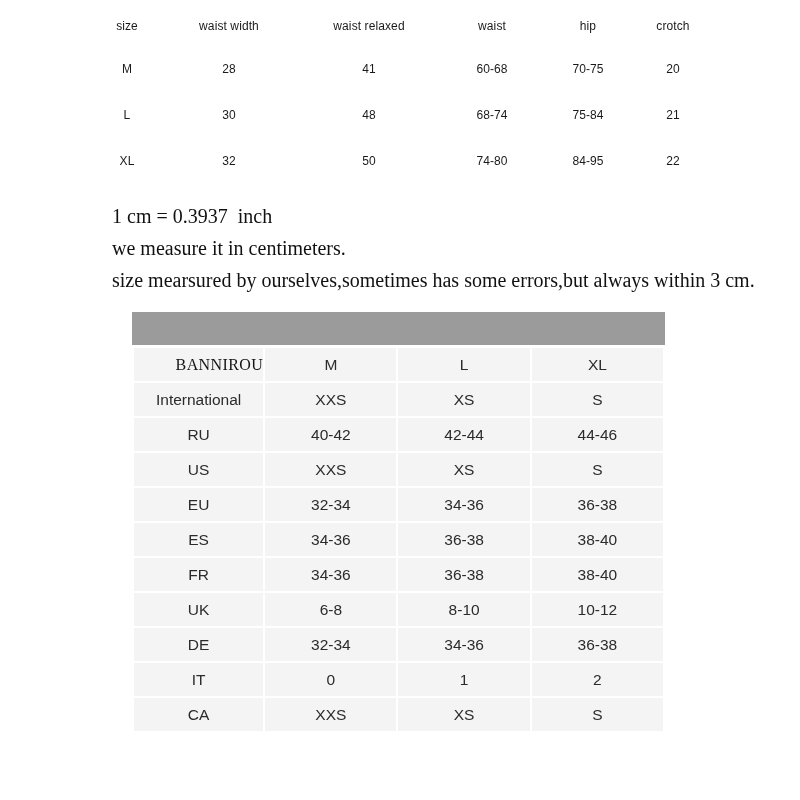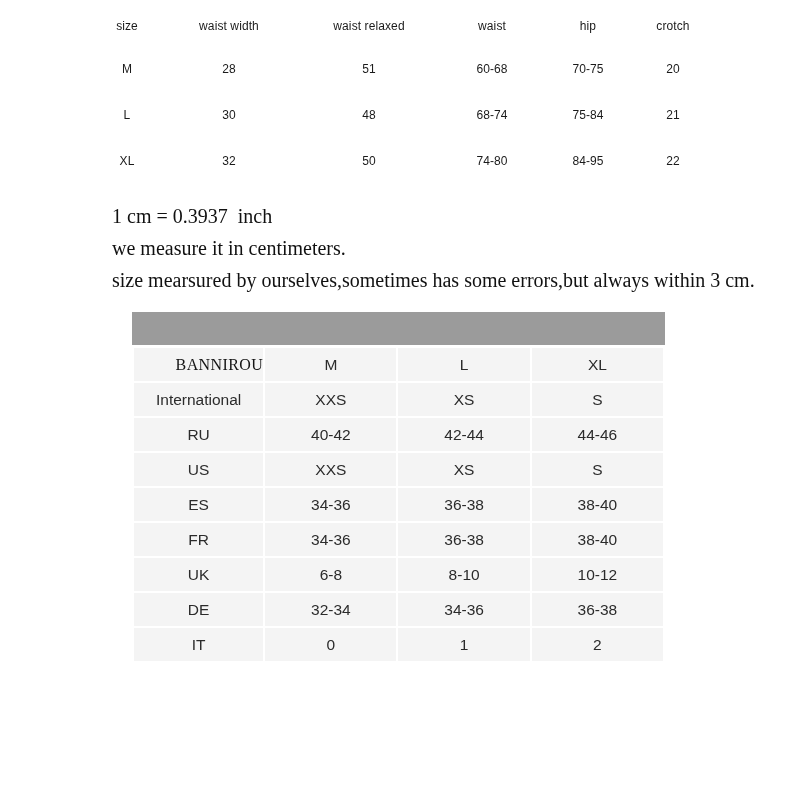--- a/index.html
+++ b/index.html
@@ -120,21 +120,21 @@
       <th>waist relaxed</th>
       <th>waist</th>
       <th>hip</th>
       <th>crotch</th>
     </tr>
   </thead>
   <tbody>
     <tr>
       <td>M</td>
       <td>28</td>
-      <td>51</td>
+      <td>41</td>
       <td>60-68</td>
       <td>70-75</td>
       <td>20</td>
     </tr>
     <tr>
       <td>L</td>
       <td>30</td>
       <td>48</td>
       <td>68-74</td>
       <td>75-84</td>
@@ -185,20 +185,26 @@
         <td>42-44</td>
         <td>44-46</td>
       </tr>
       <tr>
         <td>US</td>
         <td>XXS</td>
         <td>XS</td>
         <td>S</td>
       </tr>
       <tr>
+        <td>EU</td>
+        <td>32-34</td>
+        <td>34-36</td>
+        <td>36-38</td>
+      </tr>
+      <tr>
         <td>ES</td>
         <td>34-36</td>
         <td>36-38</td>
         <td>38-40</td>
       </tr>
       <tr>
         <td>FR</td>
         <td>34-36</td>
         <td>36-38</td>
         <td>38-40</td>
@@ -214,15 +220,21 @@
         <td>32-34</td>
         <td>34-36</td>
         <td>36-38</td>
       </tr>
       <tr>
         <td>IT</td>
         <td>0</td>
         <td>1</td>
         <td>2</td>
       </tr>
+      <tr>
+        <td>CA</td>
+        <td>XXS</td>
+        <td>XS</td>
+        <td>S</td>
+      </tr>
     </tbody>
   </table>
 </div>
 
 </body></html>

